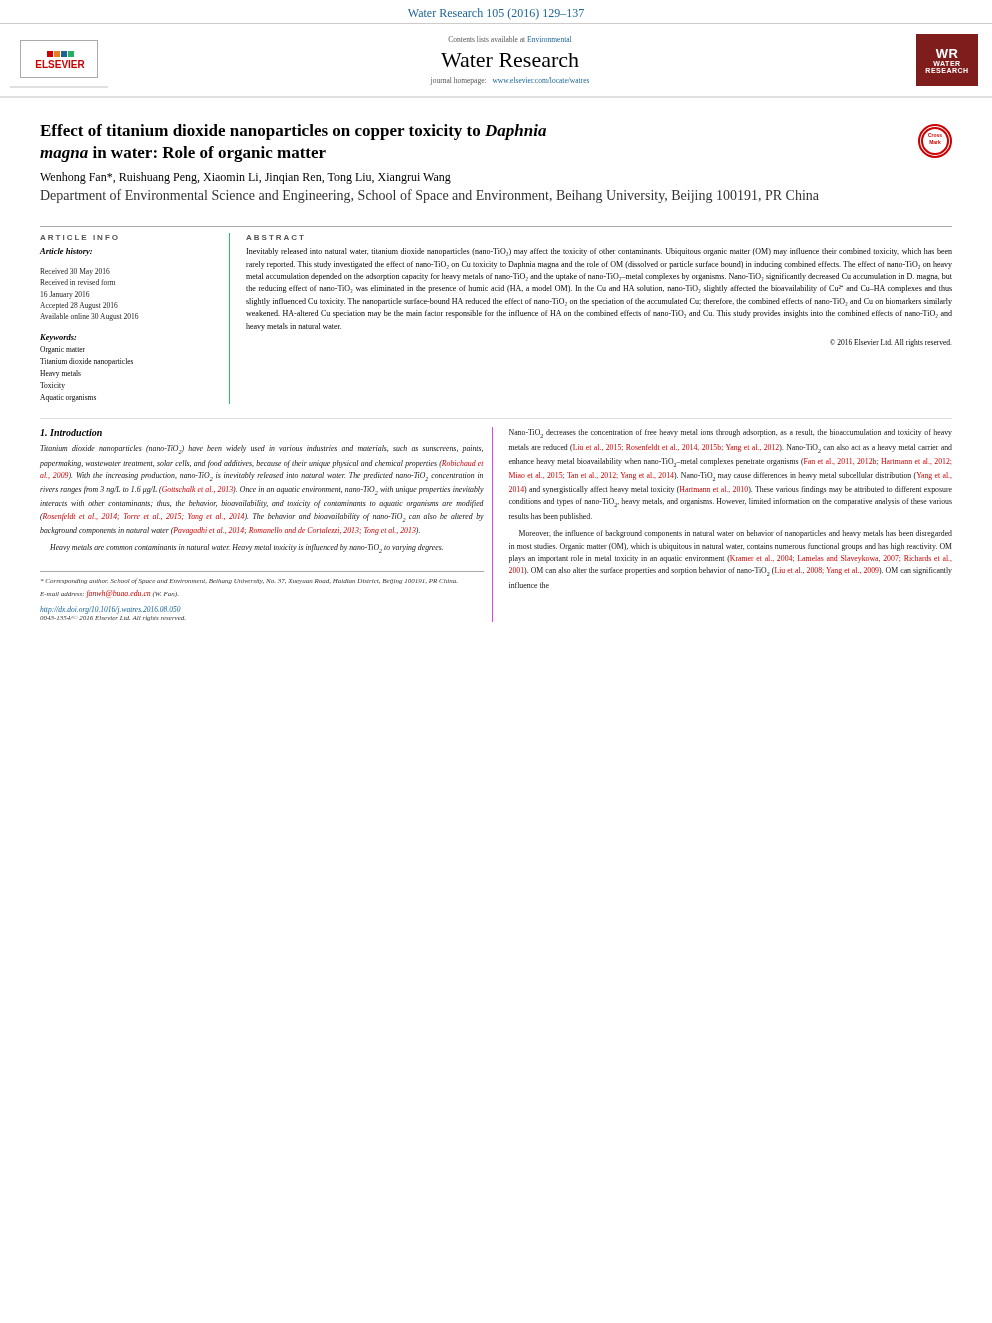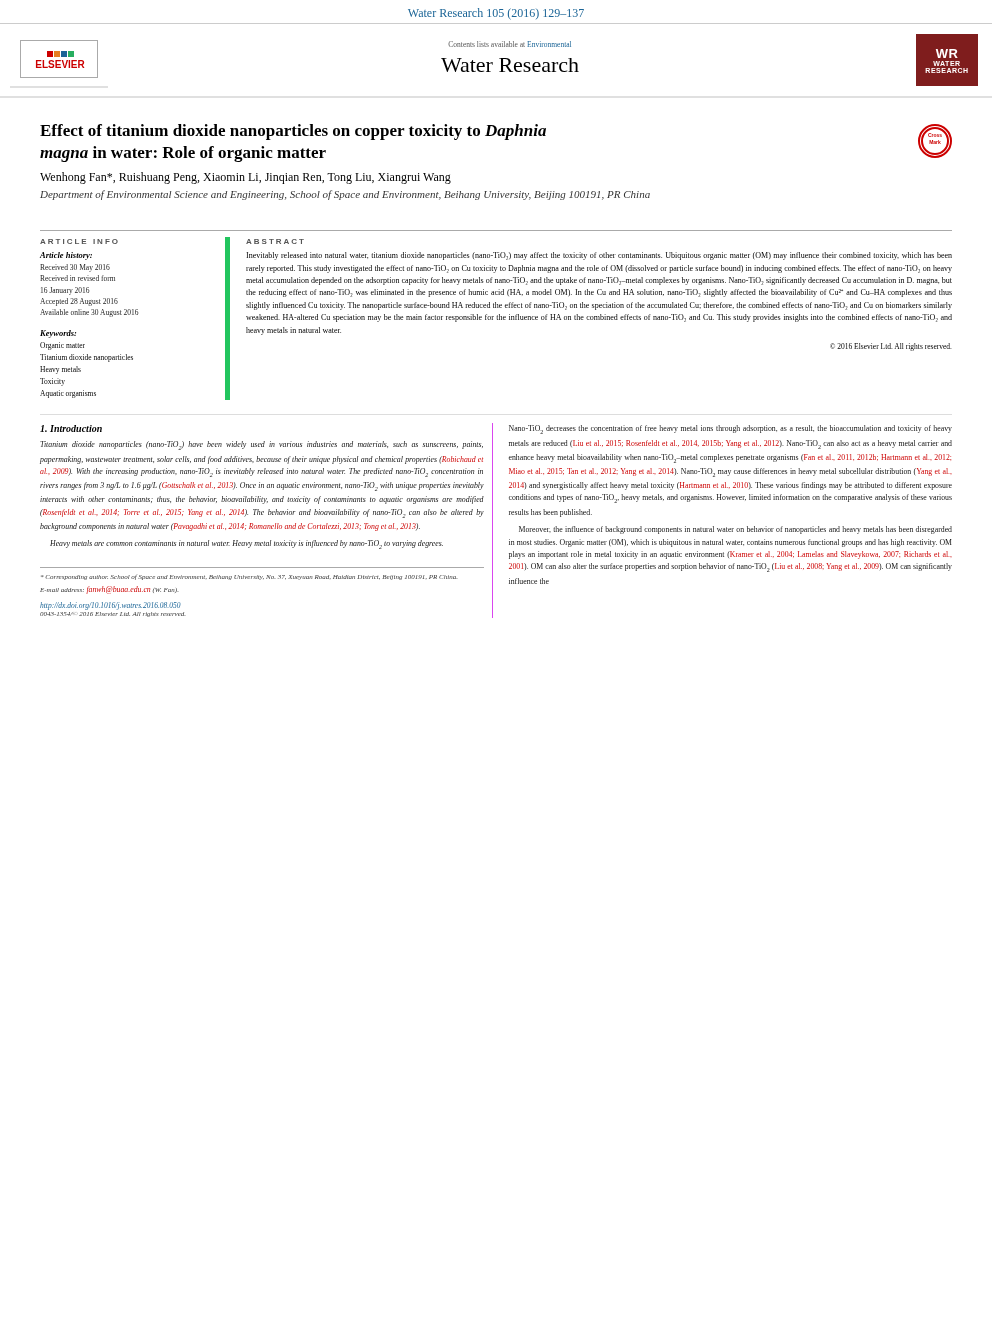--- a/index.html
+++ b/index.html
@@ -136,37 +136,36 @@
       font-family: Arial, sans-serif;
       font-weight: bold;
       flex-direction: column;
     }
     .authors-line {
       font-size: 12px;
       margin-bottom: 3px;
       font-family: 'Times New Roman', Times, serif;
     }
     .affiliation-line {
-      font-size: 11px;
-      font-style: italic;
+      font-size: 14px;
       color: #333;
-      margin-bottom: 24px;
+      margin-bottom: 16px;
     }
     
     .two-col {
       display: flex;
       gap: 16px;
       margin-top: 6px;
       border-top: 1px solid #aaa;
       padding-top: 6px;
     }
     .left-col {
       width: 190px;
       min-width: 190px;
-      border-right: 5px solid #22c55e;
+      border-right: 1px solid #22c55e;
       padding-right: 10px;
     }
     .right-col {
       flex: 1;
     }
     .section-label {
       font-size: 8px;
       font-family: Arial, sans-serif;
       letter-spacing: 2px;
       text-transform: uppercase;
@@ -174,21 +173,21 @@
       margin-bottom: 4px;
       font-weight: bold;
     }
     .article-info-block {
       margin-bottom: 10px;
     }
     .article-info-block .info-title {
       font-size: 8.5px;
       font-style: italic;
       font-weight: bold;
-      margin-bottom: 2px;
+      margin-bottom: 10px;
     }
     .article-info-block .info-line {
       font-size: 7.5px;
       line-height: 1.5;
       color: #222;
     }
     .keywords-block {
       margin-top: 8px;
     }
     .keywords-block .kw-title {
@@ -338,20 +337,24 @@
         </div>
       </div>
     </div>
 
     <div class="center-info">
       <div class="contents-line">
         <span>Contents lists available at</span>
         <a href="#" style="color:#1a6496;">Environmental</a>
       </div>
       <div class="journal-title">Water Research</div>
+      <div class="journal-homepage">
+        <span>journal homepage:</span>
+        <a href="#" style="color:#1a6496; margin-left:4px;">www.elsevier.com/locate/watres</a>
+      </div>
     </div>
 
     <div class="wr-logo">
       <div class="wr-logo-box">
         <div class="wr-big">WR</div>
         <div>WATER</div>
         <div>RESEARCH</div>
       </div>
     </div>
   </div>

